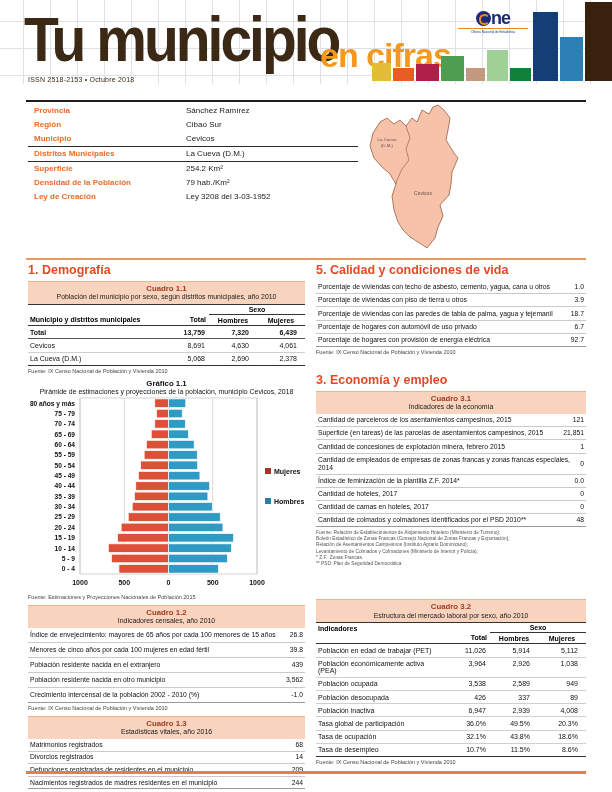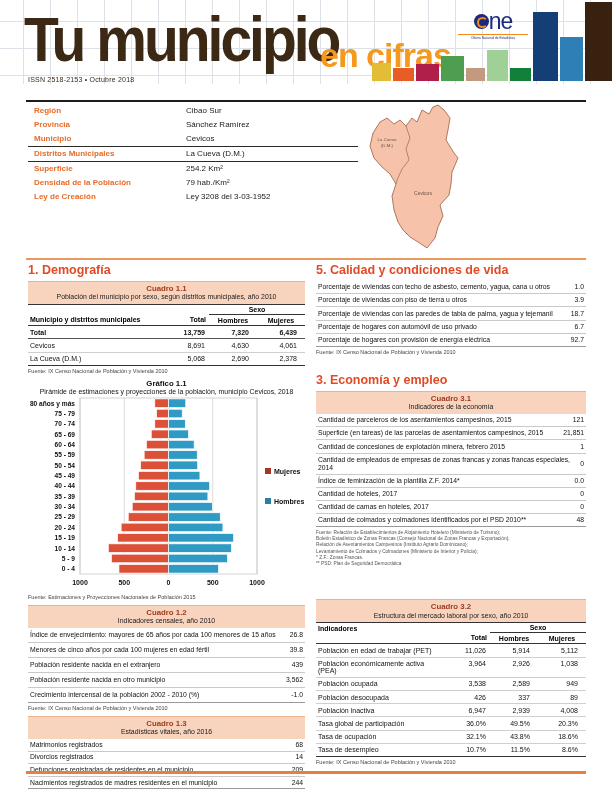--- a/index.html
+++ b/index.html
@@ -12,21 +12,21 @@
     background-size:27px 27px; background-position:-4px -6px; }
   .hdr-title { position:absolute; left:24px; top:2px; font-size:57px; font-weight:bold;
     color:#3b2815; letter-spacing:-3px; transform:scaleY(1.12); transform-origin:top left; white-space:nowrap; }
   .hdr-sub { position:absolute; left:320px; top:36px; font-size:34px; font-weight:bold; color:#f5991e; letter-spacing:-1px; }
   .issn { position:absolute; left:28px; top:76px; font-size:7px; color:#3b2815; letter-spacing:0.2px; }
   .one { position:absolute; left:458px; top:8px; width:70px; text-align:center; }
   .one-row { display:flex; align-items:center; justify-content:center; }
   .one-o { width:15px; height:15px; border-radius:50%; background:#1b2a7a; position:relative; display:inline-block; }
   .one-o:after { content:""; position:absolute; left:3px; top:3px; width:7px; height:7px; border-radius:50%;
     border:2px solid #f08a1d; border-right-color:transparent; }
-  .one-ne { font-size:23px; font-weight:normal; color:#1b2a7a; letter-spacing:-1px; }
+  .one-ne { font-size:18px; font-weight:bold; color:#1b2a7a; letter-spacing:-1px; }
   .one-tag { font-size:3.2px; color:#1b2a7a; border-top:1.5px solid #f08a1d; margin-top:-1px; padding-top:1px; }
   .hdr-bars { position:absolute; right:0; bottom:3px; display:flex; align-items:flex-end; gap:2px; }
   .hbar { display:inline-block; }
 
   .rule-dark { position:absolute; left:26px; top:100px; width:560px; height:2px; background:#1c1c1c; }
   .rule-orange-bottom { position:absolute; left:26px; top:771px; width:560px; height:2.5px; background:#e87f3e; }
   .rule-orange-mid { position:absolute; left:26px; top:258px; width:560px; height:1.5px; background:#e89a5e; }
 
   
   .info { position:absolute; left:28px; top:104px; width:330px; }
@@ -111,26 +111,26 @@
         <span class="hbar" style="width: 25px; height: 69px; background: rgb(20, 63, 118);"></span>
         <span class="hbar" style="width: 23px; height: 44px; background: rgb(45, 127, 181);"></span>
         <span class="hbar" style="width: 27px; height: 79px; background: rgb(56, 34, 15);"></span>
       </div>
     <div class="issn">ISSN  2518-2153   •   Octubre 2018</div>
   </div>
   <div class="rule-dark"></div>
 
   <div class="info" id="info-rows">
       <div class="irow">
+        <span class="ilab">Provincia</span>
+        <span class="ival">Sánchez Ramírez</span>
+      </div>
+      <div class="irow">
         <span class="ilab">Región</span>
         <span class="ival">Cibao Sur</span>
-      </div>
-      <div class="irow">
-        <span class="ilab">Provincia</span>
-        <span class="ival">Sánchez Ramírez</span>
       </div>
       <div class="irow sep">
         <span class="ilab">Municipio</span>
         <span class="ival">Cevicos</span>
       </div>
       <div class="irow sep">
         <span class="ilab">Distritos Municipales</span>
         <span class="ival">La Cueva (D.M.)</span>
       </div>
       <div class="irow">

